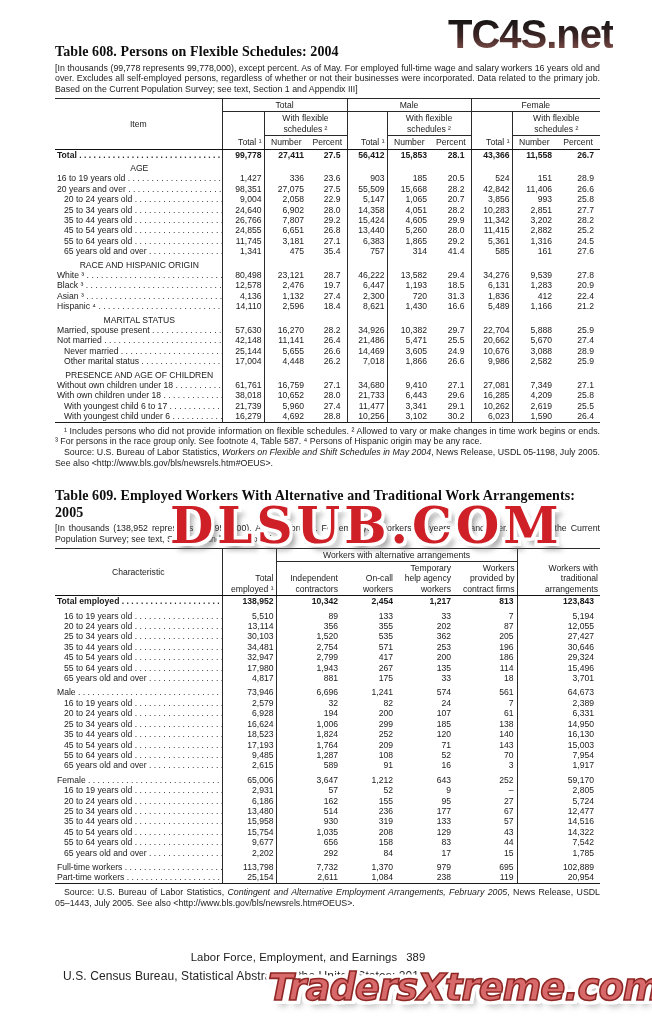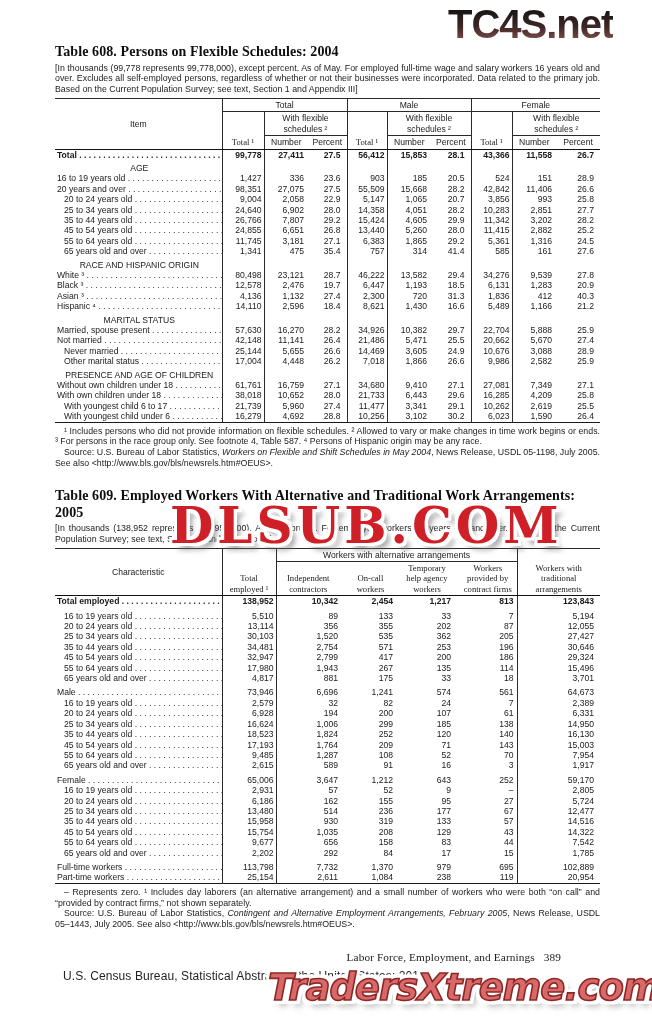--- a/index.html
+++ b/index.html
@@ -19,50 +19,50 @@
   }
   table{border-collapse:collapse;table-layout:fixed;width:545px;}
   table{border-top:1px solid #2a2a2a;border-bottom:1.4px solid #1a1a1a;}
   th,td{padding:0;font-size:8.6px;line-height:10.4px;color:#1a1a1a;font-weight:400;}
   th{padding:1px 2px;vertical-align:middle;}
   .bR{border-right:1px solid #2a2a2a;}
   .bB{border-bottom:1px solid #2a2a2a;}
   .hB{border-bottom:1.8px solid #111;}
   .th-c{text-align:center;}
   .th-bot{vertical-align:bottom;}
-  .th-r{font-family:Liberation Serif, serif;}
+  .th-r{text-align:right;}
   td{vertical-align:bottom;height:10.4px;}
   td.lbl{text-align:left;white-space:nowrap;overflow:hidden;padding-left:2px;}
   .lt::after{content:"\00a0. . . . . . . . . . . . . . . . . . . . . . . . . . . . . . . . . . . . . . . . . . . . . . . . . .";color:#2a2a2a;}
   tr[data-type="section"] td.lbl{text-align:center;padding-top:3px;}
   tr[data-type="section"] .lt::after{content:none;}
   tr[data-type="total"] td{font-weight:700;}
   tr[data-ind="1"] td.lbl{padding-left:9px;}
   tr[data-gap="1"] td{padding-top:4px;}
   td.num{text-align:right;padding-right:4px;}
   td.c-tot{padding-right:2px;}
   td.c-pct{padding-right:6px;}
   td.c-alt{padding-right:8px;}
   td.c-trad{padding-right:6px;}
   .th-alt{padding-right:8px;}
   .footnotes{font-size:8.8px;line-height:10.8px;color:#222;text-align:justify;margin-top:3px;}
   .fn-para{margin:0;text-indent:9px;}
   .ital{font-style:italic;}
   .footer-right{
-    position:absolute;left:55px;top:951px;width:506px;text-align:right;
-    font-size:11.3px;color:#1a1a1a;letter-spacing:.1px;font-family:Liberation Serif, serif;
+    position:absolute;left:55px;top:951px;width:506px;text-align:center;
+    font-size:11.3px;color:#1a1a1a;letter-spacing:.1px;
   }
   .footer-right .pgnum{margin-left:9px;}
   .footer-left{
     position:absolute;left:63px;top:969px;font-size:12px;color:#1f1f1f;letter-spacing:.1px;
   }
   
   .wm{position:absolute;white-space:nowrap;pointer-events:none;}
   .wm-top{
-    left:448px;top:2px;
+    left:448px;top:12px;
     font-family:"Liberation Sans",sans-serif;font-weight:700;font-size:40px;letter-spacing:-1px;
     color:#452f2f;
     background:linear-gradient(180deg,#141414 15%,#3e2626 55%,#9c625a 100%);
     -webkit-background-clip:text;background-clip:text;-webkit-text-fill-color:transparent;
   }
   .wm-mid{
     left:170px;top:496px;
     font-family:"DejaVu Serif",serif;font-weight:700;font-size:50px;letter-spacing:4px;
     color:#cf2028;
     text-shadow:
@@ -299,21 +299,21 @@
         <tr data-type="data">
           <td class="lbl bR"><span class="lt">Asian ³</span></td>
           <td class="num c-tot bR">4,136</td>
           <td class="num">1,132</td>
           <td class="num c-pct bR">27.4</td>
           <td class="num c-tot bR">2,300</td>
           <td class="num">720</td>
           <td class="num c-pct bR">31.3</td>
           <td class="num c-tot bR">1,836</td>
           <td class="num">412</td>
-          <td class="num c-pct">40.3</td>
+          <td class="num c-pct">22.4</td>
         </tr>
 
         <tr data-type="data">
           <td class="lbl bR"><span class="lt">Hispanic ⁴</span></td>
           <td class="num c-tot bR">14,110</td>
           <td class="num">2,596</td>
           <td class="num c-pct bR">18.4</td>
           <td class="num c-tot bR">8,621</td>
           <td class="num">1,430</td>
           <td class="num c-pct bR">16.6</td>
@@ -746,21 +746,20 @@
           <td class="num c-alt">2,611</td>
           <td class="num c-alt">1,084</td>
           <td class="num c-alt">238</td>
           <td class="num bR" style="padding-right:3px;">119</td>
           <td class="num c-trad">20,954</td>
         </tr>
       </tbody>
   </table>
 
   <div class="footnotes">
-    <p class="fn-para">– Represents zero. ¹ Includes day laborers (an alternative arrangement) and a small number of workers who were both “on call” and “provided by contract firms,” not shown separately.</p>
     <p class="fn-para"><span>Source: U.S. Bureau of Labor Statistics, </span><span class="ital">Contingent and Alternative Employment Arrangements, February 2005</span><span>, News Release, USDL 05–1443, July 2005. See also &lt;http://www.bls.gov/bls/newsrels.htm#OEUS&gt;.</span></p>
   </div>
 </div>
 
 <div class="footer-right"><span>Labor Force, Employment, and Earnings</span><span class="pgnum">389</span></div>
 <div class="footer-left">U.S. Census Bureau, Statistical Abstract of the United States: 2012</div>
 
 <div class="wm wm-top">TC4S.net</div>
 <div class="wm wm-mid">DLSUB.COM</div>
 <div class="wm wm-bottom">TradersXtreme.com</div>

